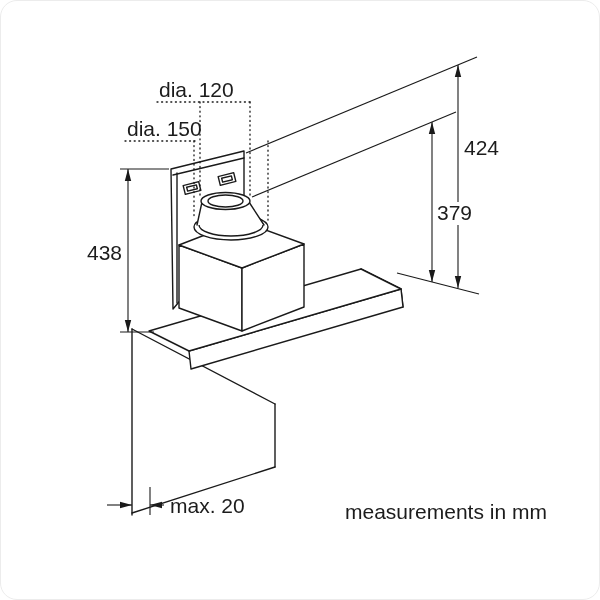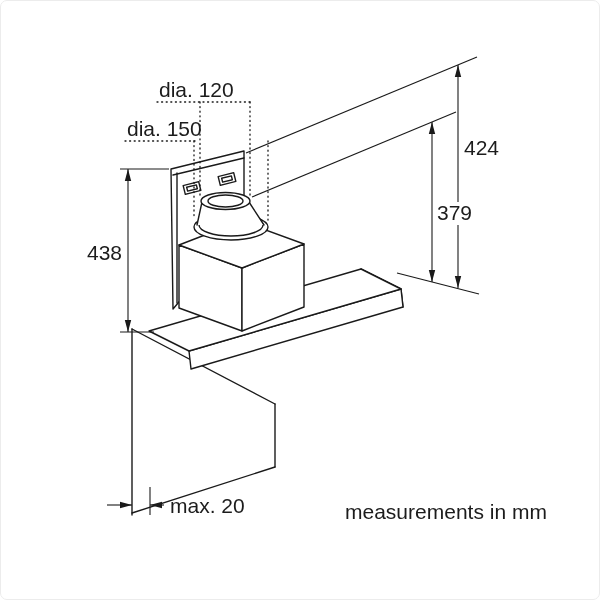--- a/index.html
+++ b/index.html
@@ -2,21 +2,21 @@
 <html><head>
 <meta charset="utf-8">
 <style>
   html,body{margin:0;padding:0;background:#fff;}
   .frame{
     position:relative;
     width:600px;height:600px;
     box-sizing:border-box;
     background:#ffffff;
     border:1px solid #ececec;
-    border-radius:7px;
+    border-radius:17px;
     overflow:hidden;
     font-family:"Liberation Sans", sans-serif;
   }
   svg{display:block;}
   .obj{stroke:#1a1a1a;stroke-width:1.4;fill:none;stroke-linejoin:round;stroke-linecap:round;}
   .objf{stroke:#1a1a1a;stroke-width:1.4;fill:#ffffff;stroke-linejoin:round;}
   .fillonly{fill:#ffffff;stroke:none;}
   .dim{stroke:#1a1a1a;stroke-width:1.1;fill:none;}
   .arrow{fill:#1a1a1a;stroke:none;}
   .dotted{stroke:#1a1a1a;stroke-width:1.3;fill:none;stroke-dasharray:1,3.6;stroke-linecap:round;}

